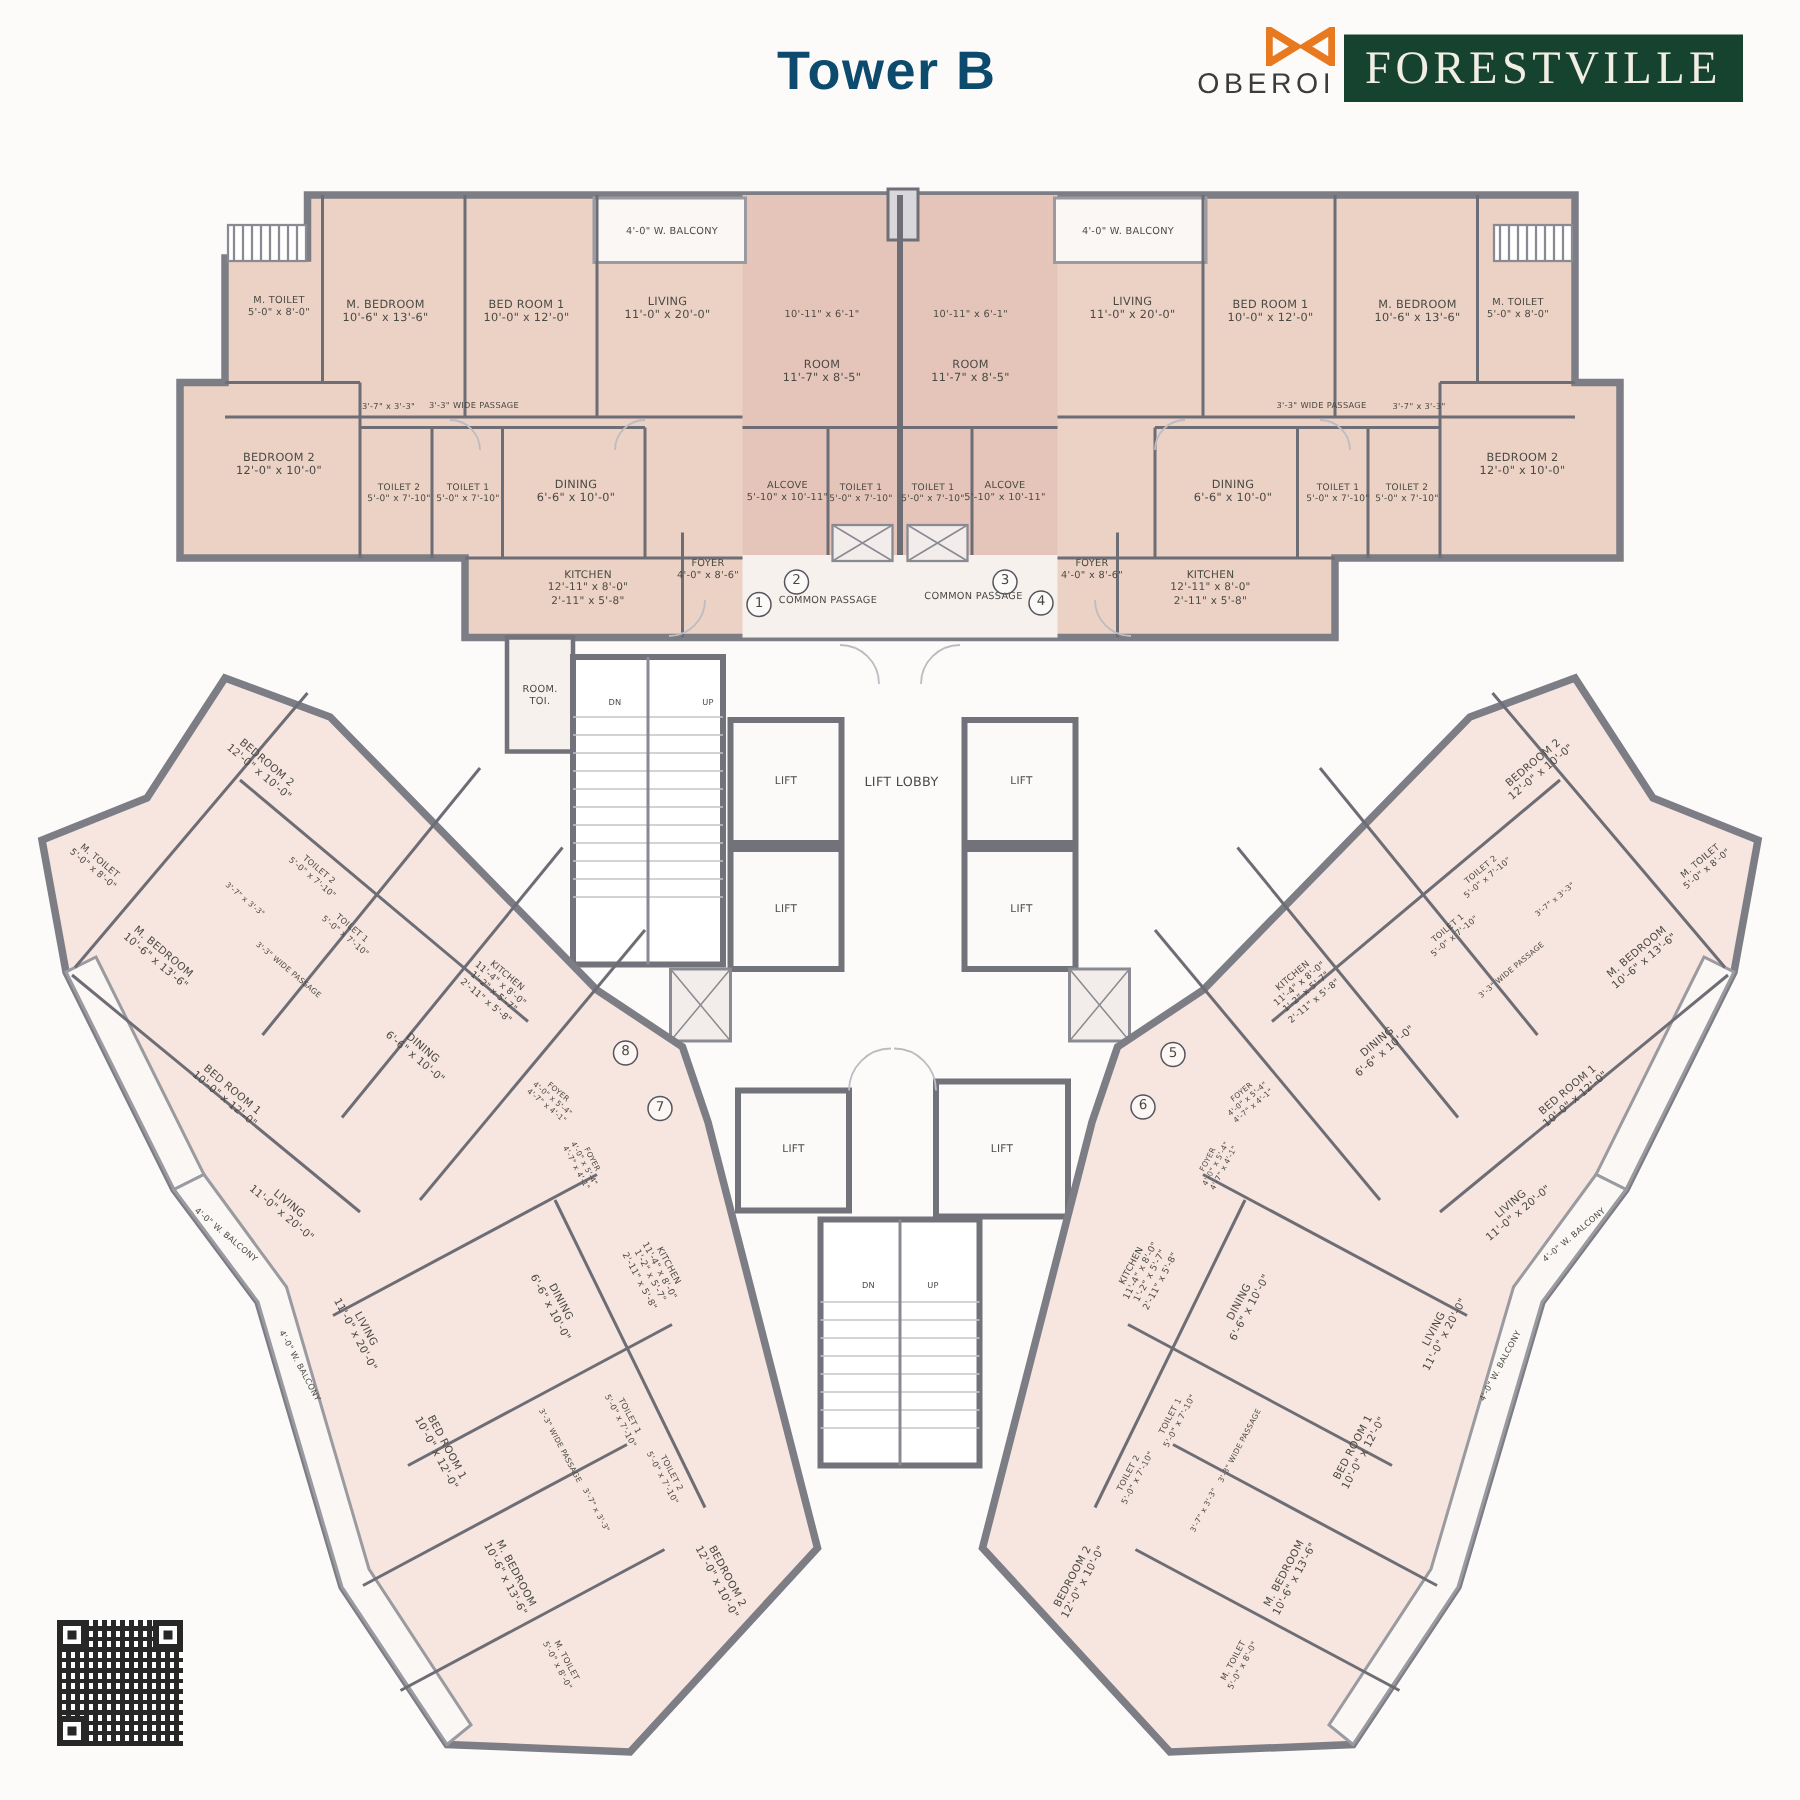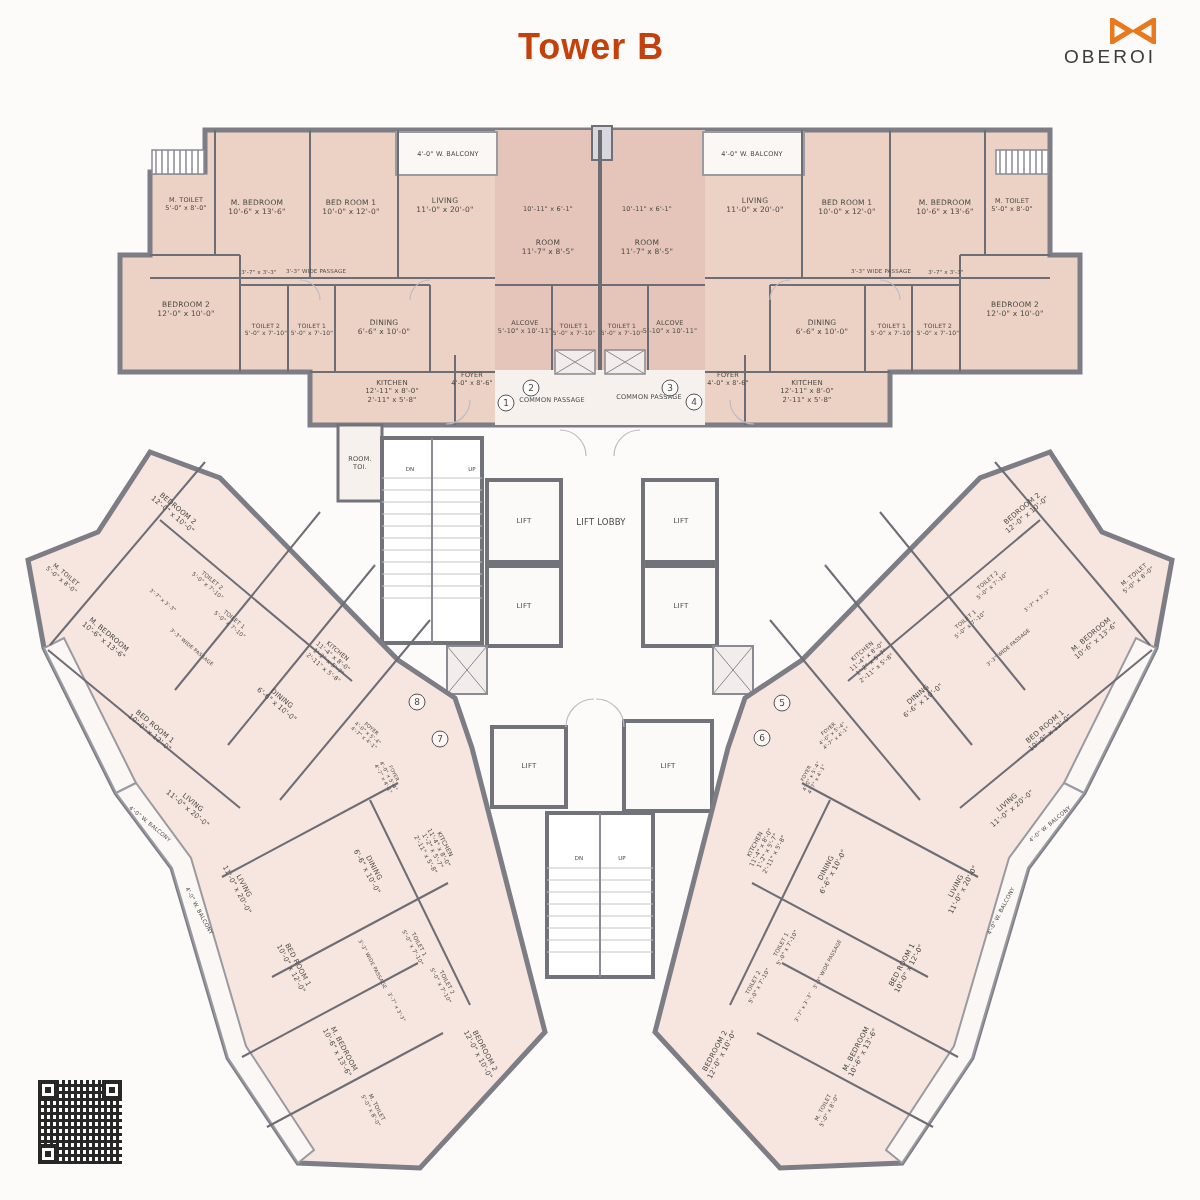--- a/index.html
+++ b/index.html
@@ -1,20 +1,20 @@
 <!DOCTYPE html>
 <html><head>
 <meta charset="utf-8">
 <style>
   html,body{margin:0;padding:0;background:#ffffff;}
   #page{position:relative;width:1200px;height:1200px;background:#fdfbfa;overflow:hidden;
         font-family:"DejaVu Sans","Liberation Sans",sans-serif;}
   
   #hdr{position:absolute;left:0;top:0;width:1200px;height:90px;}
-  #title{position:absolute;left:518px;top:26px;font-size:36px;font-weight:bold;color:#c2410c;
+  #title{position:absolute;left:518px;top:26px;font-size:36px;font-weight:bold;color:#0c4a6e;
          font-family:"Liberation Sans",sans-serif;letter-spacing:1px;}
   #brand{position:absolute;right:38px;top:18px;display:flex;align-items:flex-end;}
   #oberoi{display:flex;flex-direction:column;align-items:flex-end;margin-right:6px;}
   #oberoi .mark{width:46px;height:26px;margin-bottom:2px;}
   #oberoi .nm{font-size:19px;color:#3c3c3c;letter-spacing:3px;font-family:"Liberation Sans",sans-serif;}
   #fbox{background:#16432f;color:#f2eee4;padding:6px 14px 8px 14px;font-family:"Liberation Serif",serif;
         font-size:31px;letter-spacing:3px;line-height:1;}
   
   #plansvg{position:absolute;left:0;top:0;}
   #labels{position:absolute;left:0;top:0;width:1200px;height:1200px;pointer-events:none;}
@@ -41,20 +41,21 @@
   <div id="hdr">
     <div id="title">Tower B</div>
     <div id="brand">
       <div id="oberoi">
         <svg class="mark" viewBox="0 0 46 26">
           <path d="M2,2 L20,13 L2,24 Z" fill="none" stroke="#e8791e" stroke-width="5" stroke-linejoin="miter"></path>
           <path d="M44,2 L26,13 L44,24 Z" fill="none" stroke="#e8791e" stroke-width="5" stroke-linejoin="miter"></path>
         </svg>
         <div class="nm">OBEROI</div>
       </div>
+      <div id="fbox">FORESTVILLE</div>
     </div>
   </div>
 
   <svg id="plansvg" width="1200" height="1200" viewBox="0 0 1200 1200">
 
     <g>
       <path d="M150,172 L205,172 L205,130 L1050,130 L1050,255 L1080,255 L1080,372 L890,372 L890,425 L310,425 L310,372 L120,372 L120,255 L150,255 Z" fill="#ecd1c5" stroke="#7d7d85" stroke-width="5"></path>
       <rect x="495" y="130" width="210" height="240" fill="#e5c5b9"></rect>
       <rect x="495" y="370" width="210" height="55" fill="#f7f1ee"></rect>
       <rect x="396" y="132" width="101" height="43" fill="#fbf7f5" stroke="#9a9aa1" stroke-width="2"></rect>

